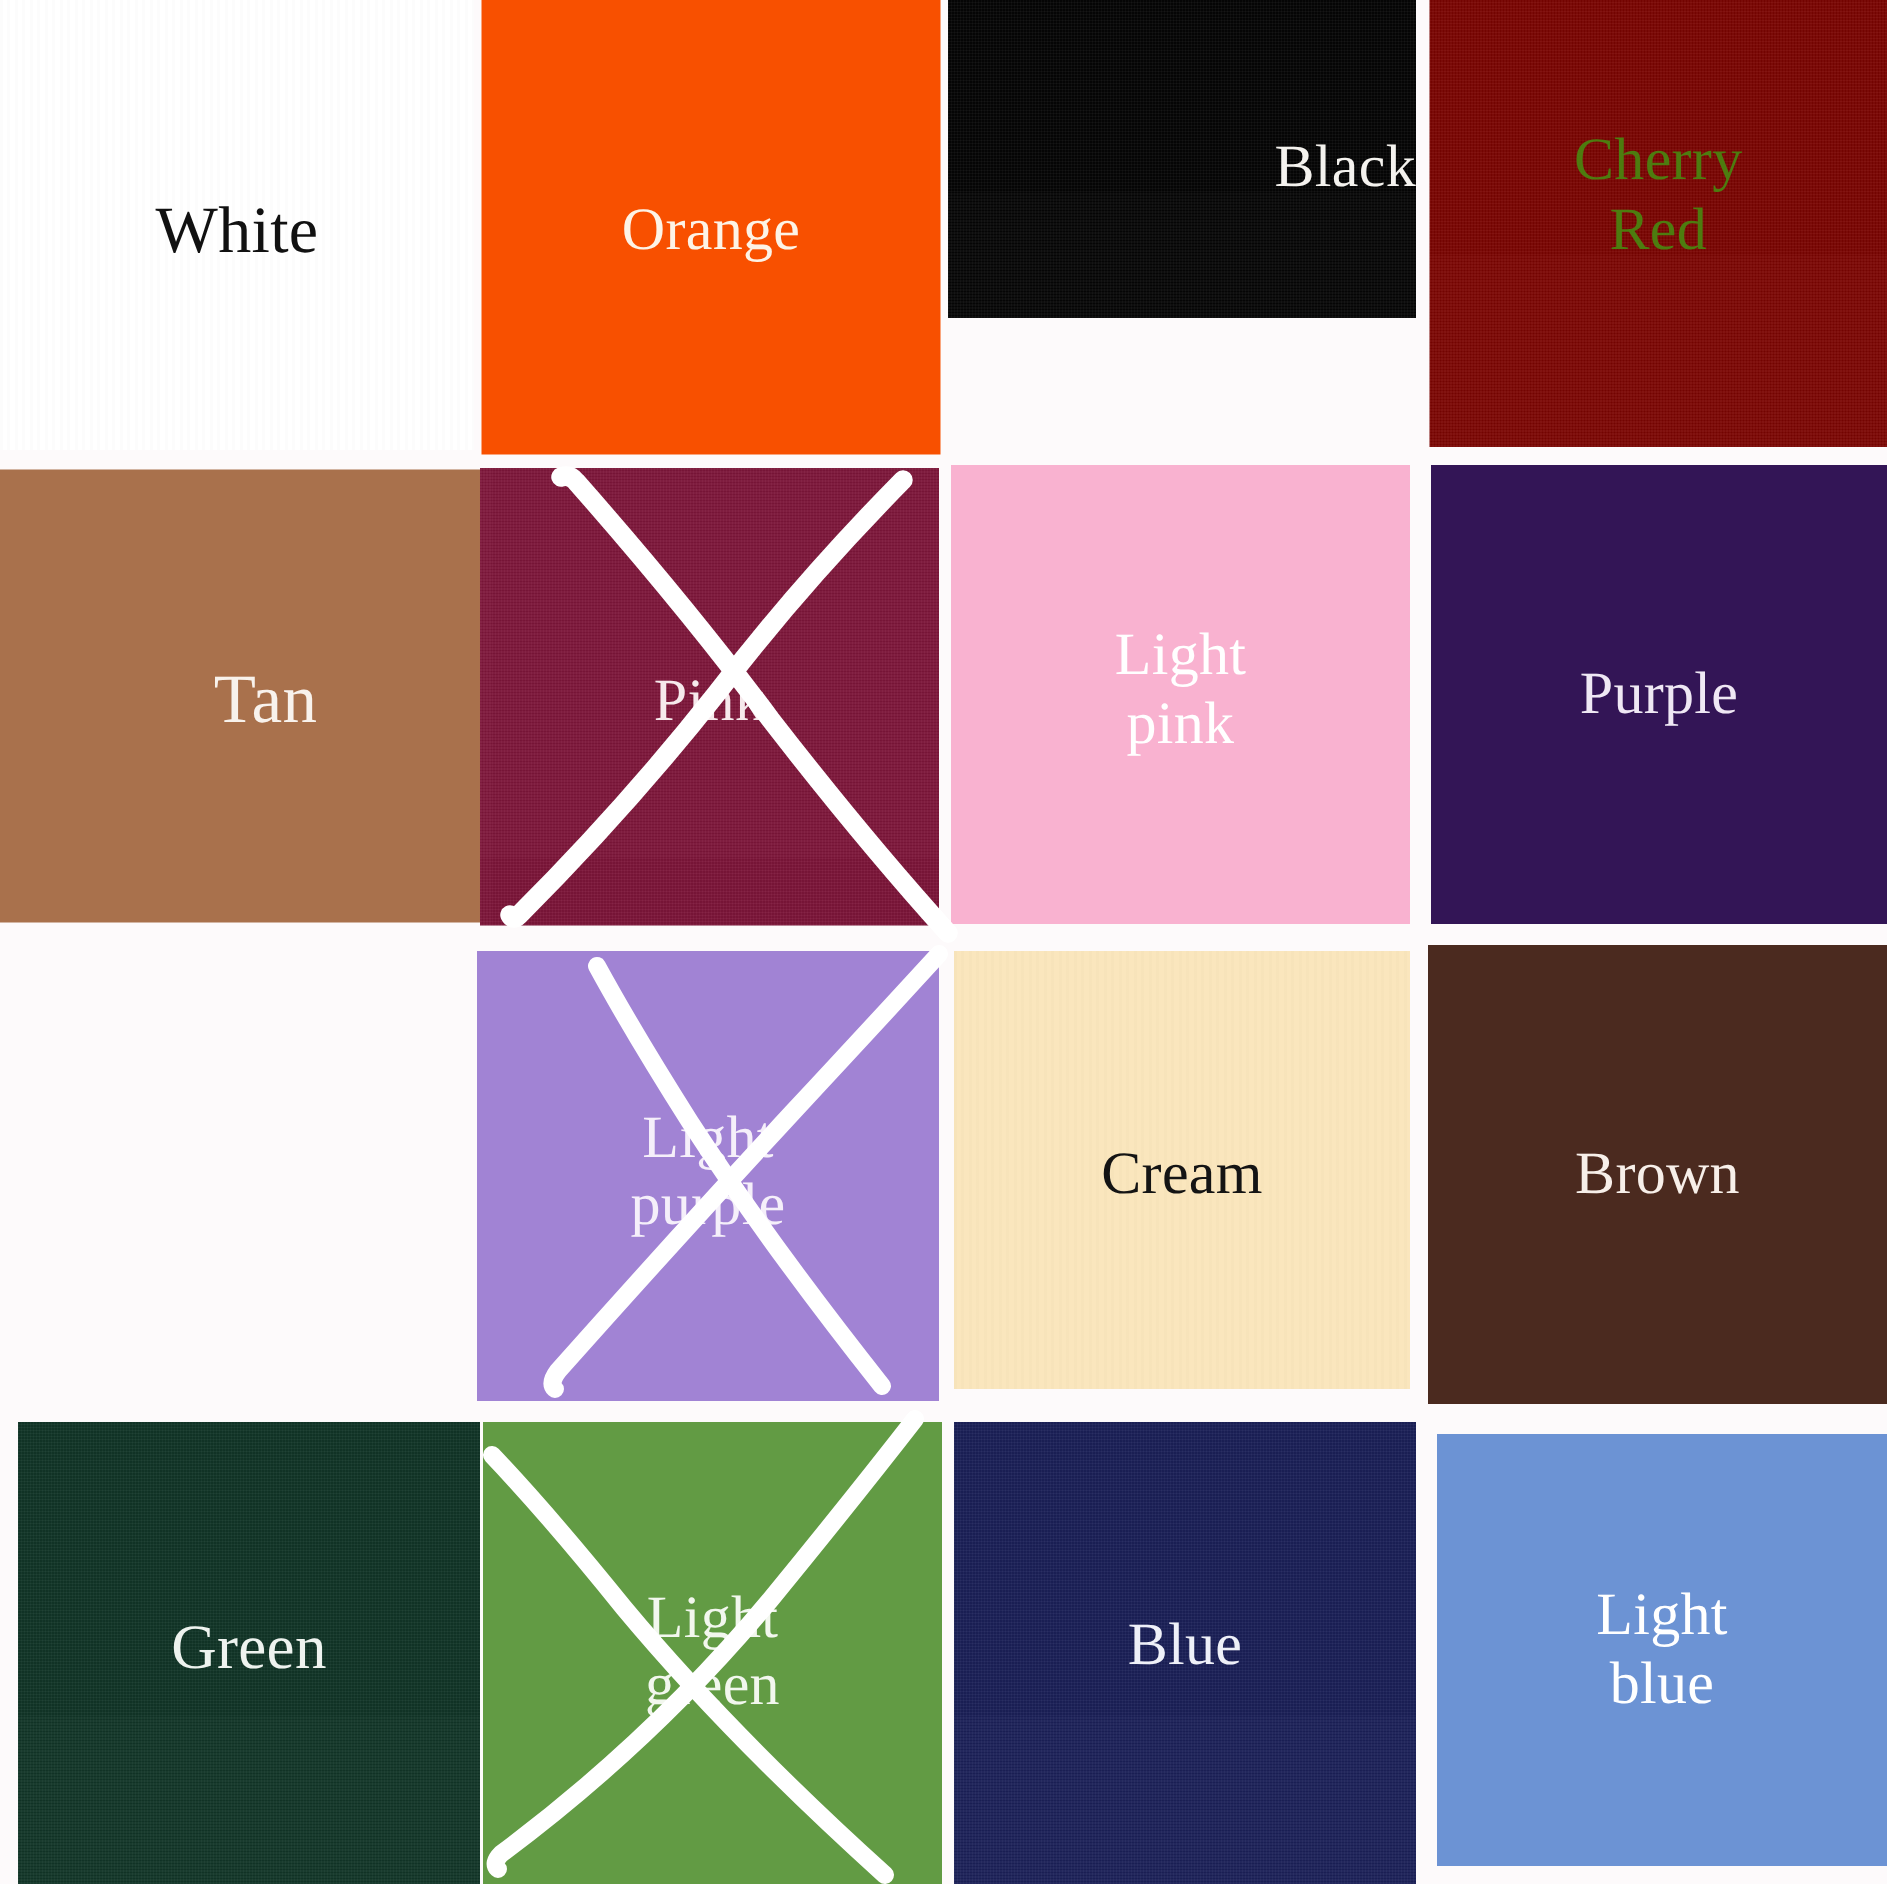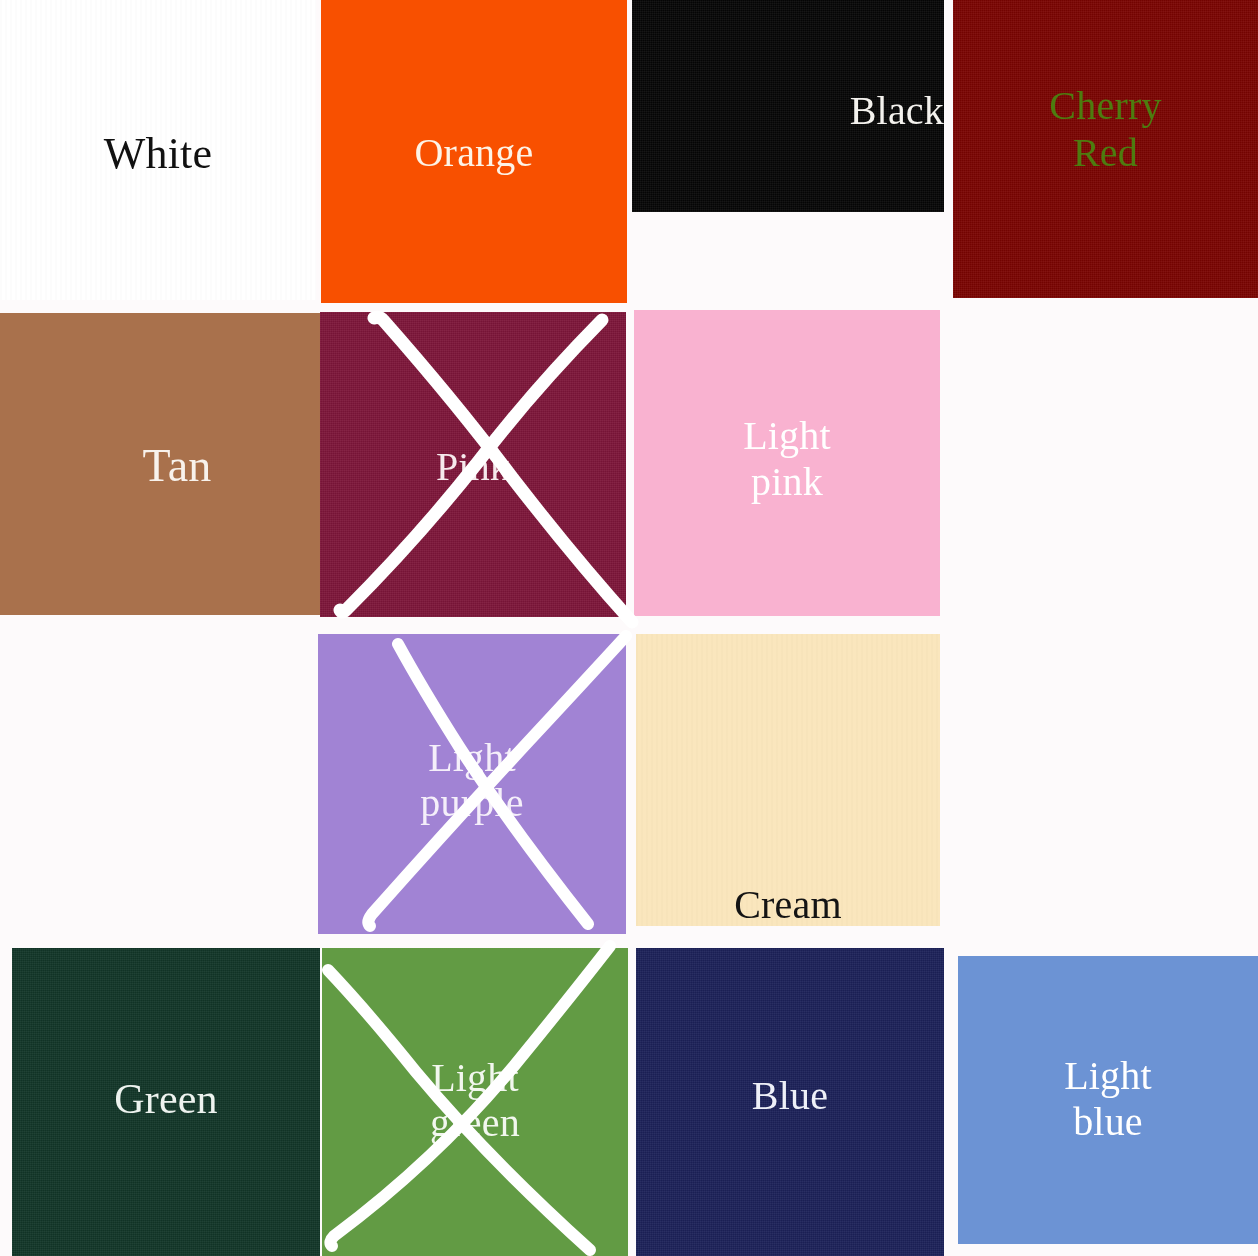--- a/index.html
+++ b/index.html
@@ -122,39 +122,47 @@
       </svg>
     </div>
   </div>
 
   <div class="swatch" style="left:634px; top:310px; width:306px; height:306px; font-size:40px;">
     <div class="swatch-fill" style="background:#f9b2d0;"></div>
     <div class="swatch-label" style="color:#ffffff; margin-top:-8px; line-height:1.14;">Light
 pink</div>
   </div>
 
+  <div class="swatch" style="left:954px; top:310px; width:304px; height:306px; font-size:40px;">
+    <div class="swatch-fill" style="background:#331556;"></div>
+    <div class="swatch-label" style="color:#efe8f4; margin-top:-2px;">Purple</div>
+  </div>
 
 
   <div class="swatch" style="left:318px; top:634px; width:308px; height:300px; font-size:40px;">
     <div class="swatch-fill" style="background:#a183d4;"></div>
     <div class="swatch-label" style="color:#f5effa; margin-top:-6px; line-height:1.12;">Light
 purple</div>
     <div class="cross" style="left:18px; top:-2px; width:360px; height:306px;">
       <svg width="360" height="306" viewBox="0 0 360 306">
         <path d="M 62 12 Q 86 56 124 116 Q 176 196 252 292" stroke-width="12"></path>
         <path d="M 290 4 Q 246 52 192 110 Q 118 190 36 282 Q 30 290 34 294" stroke-width="12"></path>
       </svg>
     </div>
   </div>
 
-  <div class="swatch paper" style="left:636px; top:634px; width:304px; height:292px; font-size:40px;align-items:flex-end;">
+  <div class="swatch paper" style="left:636px; top:634px; width:304px; height:292px; font-size:40px;">
     <div class="swatch-fill" style="background:#fae6bc;"></div>
     <div class="swatch-label" style="color:#141414; margin-top:4px;">Cream</div>
   </div>
 
+  <div class="swatch" style="left:952px; top:630px; width:306px; height:306px; font-size:40px;">
+    <div class="swatch-fill" style="background:#4b2a1f;"></div>
+    <div class="swatch-label" style="color:#f7efe9; margin-top:-2px;">Brown</div>
+  </div>
 
   <div class="swatch tex" style="left:0px; top:948px; width:308px; height:308px; font-size:42px;margin-left:12px;">
     <div class="swatch-fill" style="background:#113527;"></div>
     <div class="swatch-label" style="color:#eef3ef; margin-top:-4px;">Green</div>
   </div>
 
   <div class="swatch" style="left:322px; top:948px; width:306px; height:308px; font-size:40px;">
     <div class="swatch-fill" style="background:#629b44;"></div>
     <div class="swatch-label" style="color:#f2f7ee; margin-top:-2px; line-height:1.12;">Light
 green</div>

